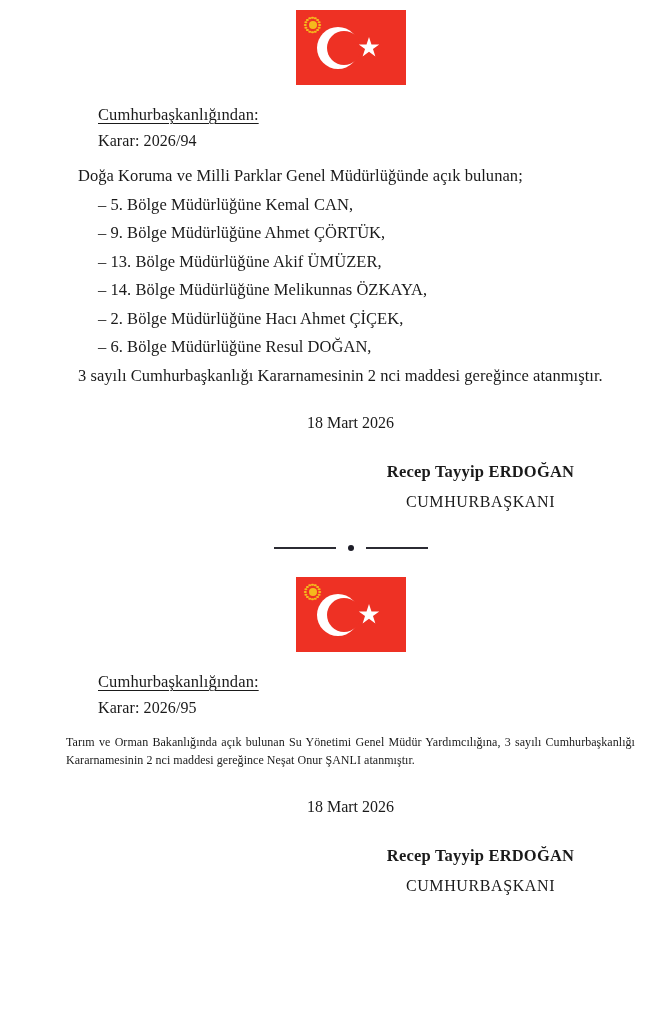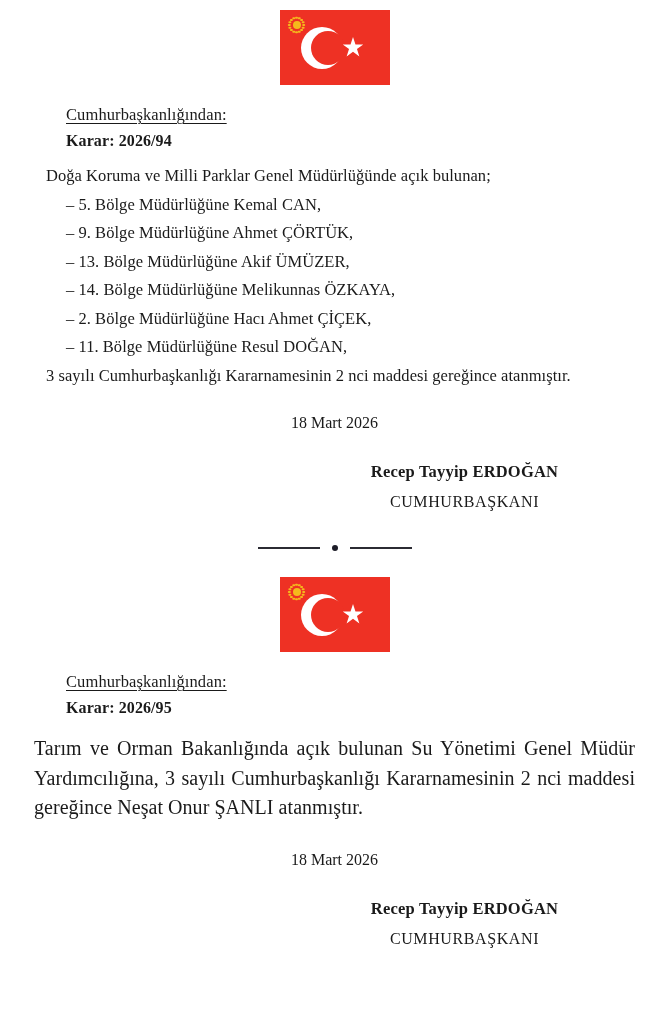--- a/index.html
+++ b/index.html
@@ -15,20 +15,21 @@
     font-family: "Liberation Serif", "DejaVu Serif", serif;
     color: #1a1a1a;
     -webkit-font-smoothing: antialiased;
   }
 
   .page {
     position: relative;
     width: 669px;
     height: 1024px;
     box-sizing: border-box;
+    padding-left: 32px;
   }
 
   
   .flag-wrap {
     display: flex;
     justify-content: center;
   }
   .flag {
     position: relative;
     width: 110px;
@@ -109,21 +110,21 @@
     font-size: 16.5px;
     text-decoration: underline;
     text-underline-offset: 2.5px;
     letter-spacing: 0.1px;
   }
 
   .karar {
     margin-top: 7px;
     margin-left: 32px;
     font-size: 16px;
-    font-weight: bold;
+    font-weight: normal;
     letter-spacing: 0.1px;
   }
 
   .intro {
     margin-top: 16px;
     margin-left: 12px;
     font-size: 16.5px;
     letter-spacing: 0.05px;
   }
 
@@ -142,21 +143,21 @@
 
   .closing {
     margin-top: 9px;
     margin-left: 12px;
     font-size: 16.5px;
     letter-spacing: 0.05px;
   }
 
   .body-paragraph {
     margin-top: 17px;
-    font-size: 20px;
+    font-size: 12px;
     text-align: justify;
     line-height: 1.48;
     letter-spacing: 0.05px;
   }
 
   .date-line {
     margin-top: 28px;
     text-align: center;
     font-size: 16px;
   }
@@ -237,21 +238,21 @@
     <div class="karar">Karar: 2026/94</div>
 
     <div class="intro">Doğa Koruma ve Milli Parklar Genel Müdürlüğünde açık bulunan;</div>
 
     <ul class="appointments">
       <li>– 5. Bölge Müdürlüğüne Kemal CAN,</li>
       <li>– 9. Bölge Müdürlüğüne Ahmet ÇÖRTÜK,</li>
       <li>– 13. Bölge Müdürlüğüne Akif ÜMÜZER,</li>
       <li>– 14. Bölge Müdürlüğüne Melikunnas ÖZKAYA,</li>
       <li>– 2. Bölge Müdürlüğüne Hacı Ahmet ÇİÇEK,</li>
-      <li>– 11. Bölge Müdürlüğüne Resul DOĞAN,</li>
+      <li>– 6. Bölge Müdürlüğüne Resul DOĞAN,</li>
     </ul>
 
     <div class="closing">3 sayılı Cumhurbaşkanlığı Kararnamesinin 2 nci maddesi gereğince atanmıştır.</div>
 
     <div class="date-line">18 Mart 2026</div>
 
     <div class="signature">
       <div class="name">Recep Tayyip ERDOĞAN</div>
       <div class="title">CUMHURBAŞKANI</div>
     </div>

